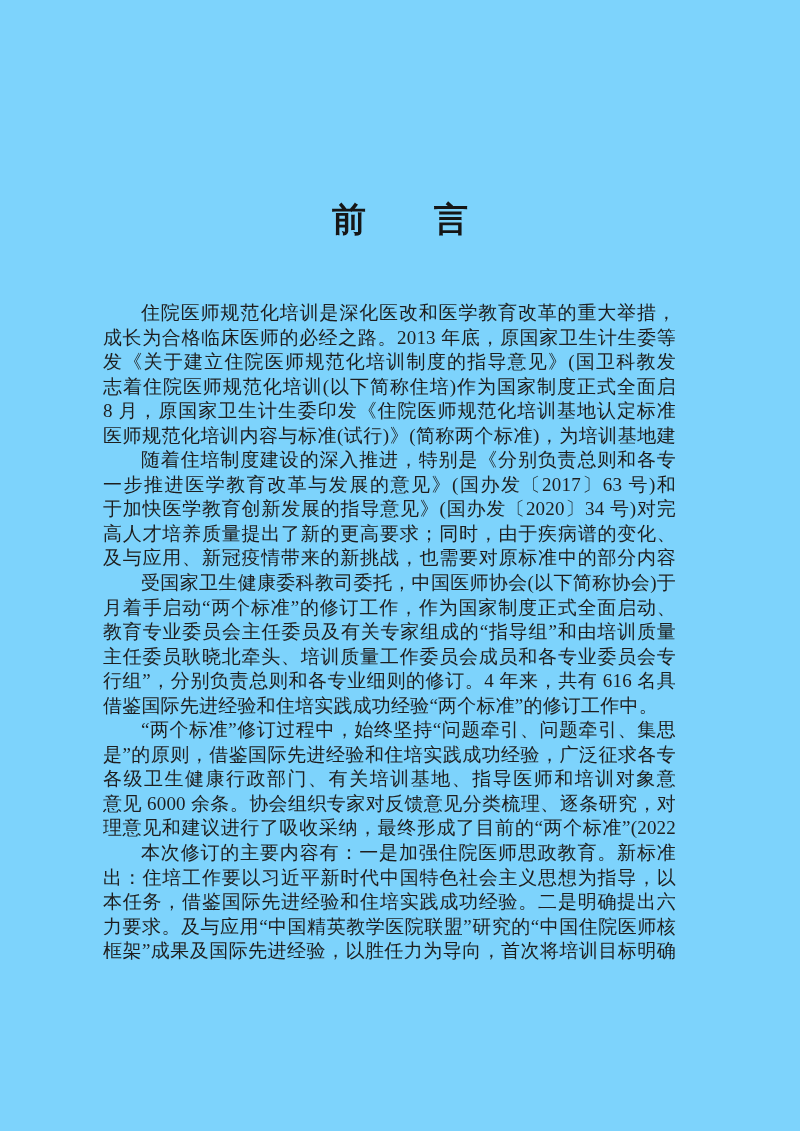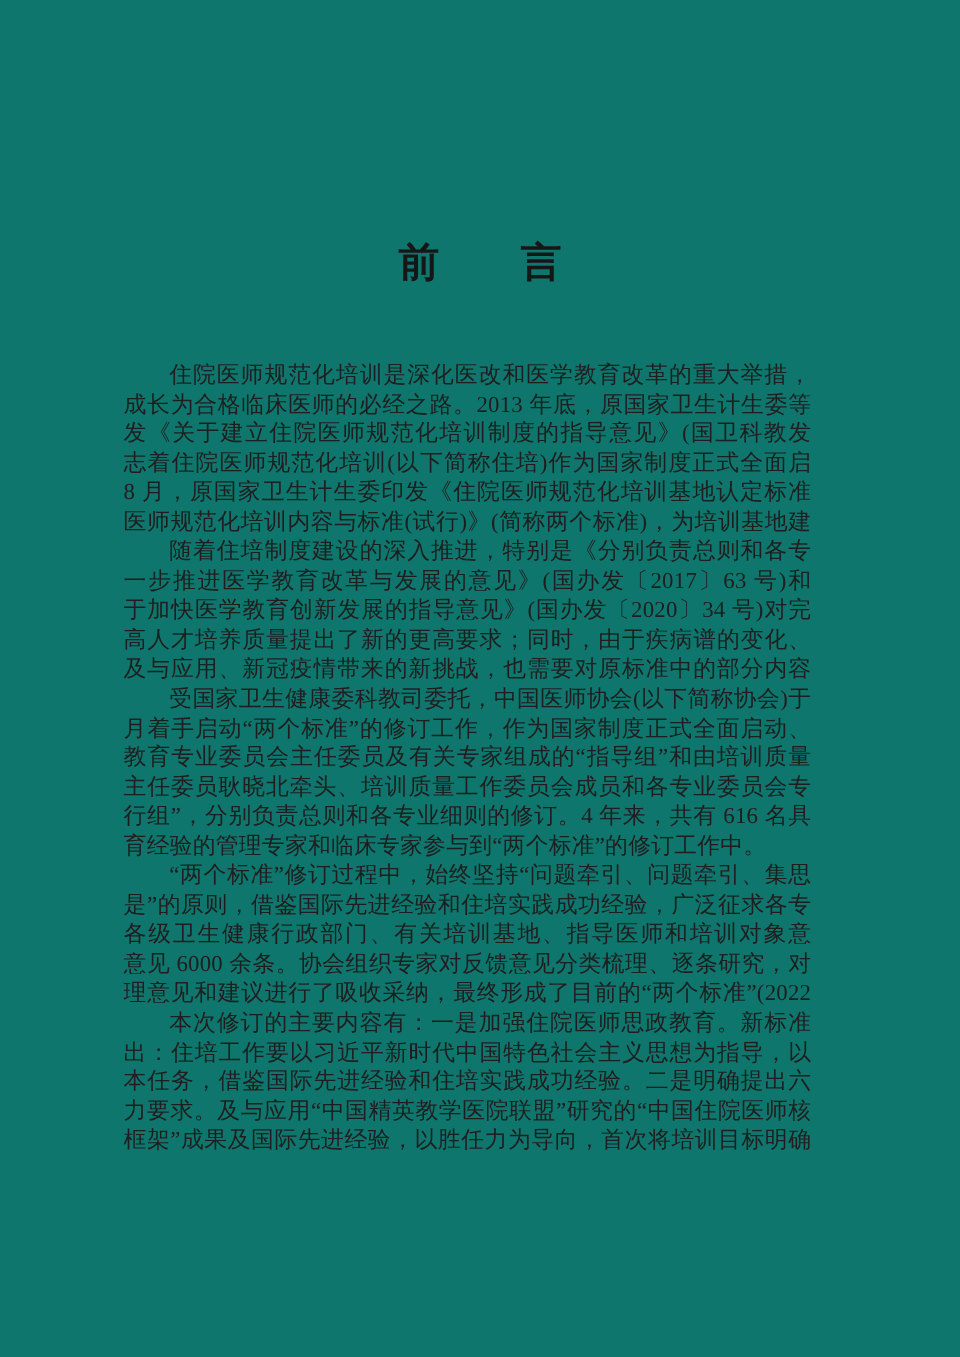--- a/index.html
+++ b/index.html
@@ -4,21 +4,21 @@
 <style>
   html, body {
     margin: 0;
     padding: 0;
     background: #ffffff;
   }
   .page {
     position: relative;
     width: 800px;
     height: 1131px;
-    background: #0f766e;
+    background: #7dd3fc;
     overflow: hidden;
     font-family: "Liberation Serif", "DejaVu Serif", serif;
     color: #1e1e1e;
   }
   .title {
     position: absolute;
     top: 198px;
     left: 0;
     width: 100%;
     margin: 0;
@@ -68,21 +68,21 @@
       <div class="line first">随着住培制度建设的深入推进，特别是《分别负责总则和各专业细则的修订</div>
       <div class="line">一步推进医学教育改革与发展的意见》(国办发〔2017〕63 号)和《国务院办公厅关</div>
       <div class="line">于加快医学教育创新发展的指导意见》(国办发〔2020〕34 号)对完善住培制度、提</div>
       <div class="line">高人才培养质量提出了新的更高要求；同时，由于疾病谱的变化、医学新技术的普</div>
       <div class="line last">及与应用、新冠疫情带来的新挑战，也需要对原标准中的部分内容进行修改完善。</div>
       <div class="line first">受国家卫生健康委科教司委托，中国医师协会(以下简称协会)于 2017 年 8</div>
       <div class="line">月着手启动“两个标准”的修订工作，作为国家制度正式全面启动、相关毕业后医学</div>
       <div class="line">教育专业委员会主任委员及有关专家组成的“指导组”和由培训质量工作委员会</div>
       <div class="line">主任委员耿晓北牵头、培训质量工作委员会成员和各专业委员会专家组成的“执</div>
       <div class="line">行组”，分别负责总则和各专业细则的修订。4 年来，共有 616 名具有丰富医学教</div>
-      <div class="line last">育经验的管理专家和临床专家参与到“两个标准”的修订工作中。</div>
+      <div class="line last">借鉴国际先进经验和住培实践成功经验“两个标准”的修订工作中。</div>
       <div class="line first">“两个标准”修订过程中，始终坚持“问题牵引、问题牵引、集思广益、实事求</div>
       <div class="line">是”的原则，借鉴国际先进经验和住培实践成功经验，广泛征求各专业领域专家、</div>
       <div class="line">各级卫生健康行政部门、有关培训基地、指导医师和培训对象意见，共计收到反馈</div>
       <div class="line">意见 6000 余条。协会组织专家对反馈意见分类梳理、逐条研究，对其中 610 条合</div>
       <div class="line last">理意见和建议进行了吸收采纳，最终形成了目前的“两个标准”(2022 年版)。</div>
       <div class="line first">本次修订的主要内容有：一是加强住院医师思政教育。新标准总则明确提</div>
       <div class="line">出：住培工作要以习近平新时代中国特色社会主义思想为指导，以立德树人为根</div>
       <div class="line">本任务，借鉴国际先进经验和住培实践成功经验。二是明确提出六大核心胜任</div>
       <div class="line">力要求。及与应用“中国精英教学医院联盟”研究的“中国住院医师核心胜任力</div>
       <div class="line last">框架”成果及国际先进经验，以胜任力为导向，首次将培训目标明确归结为六大核</div>

